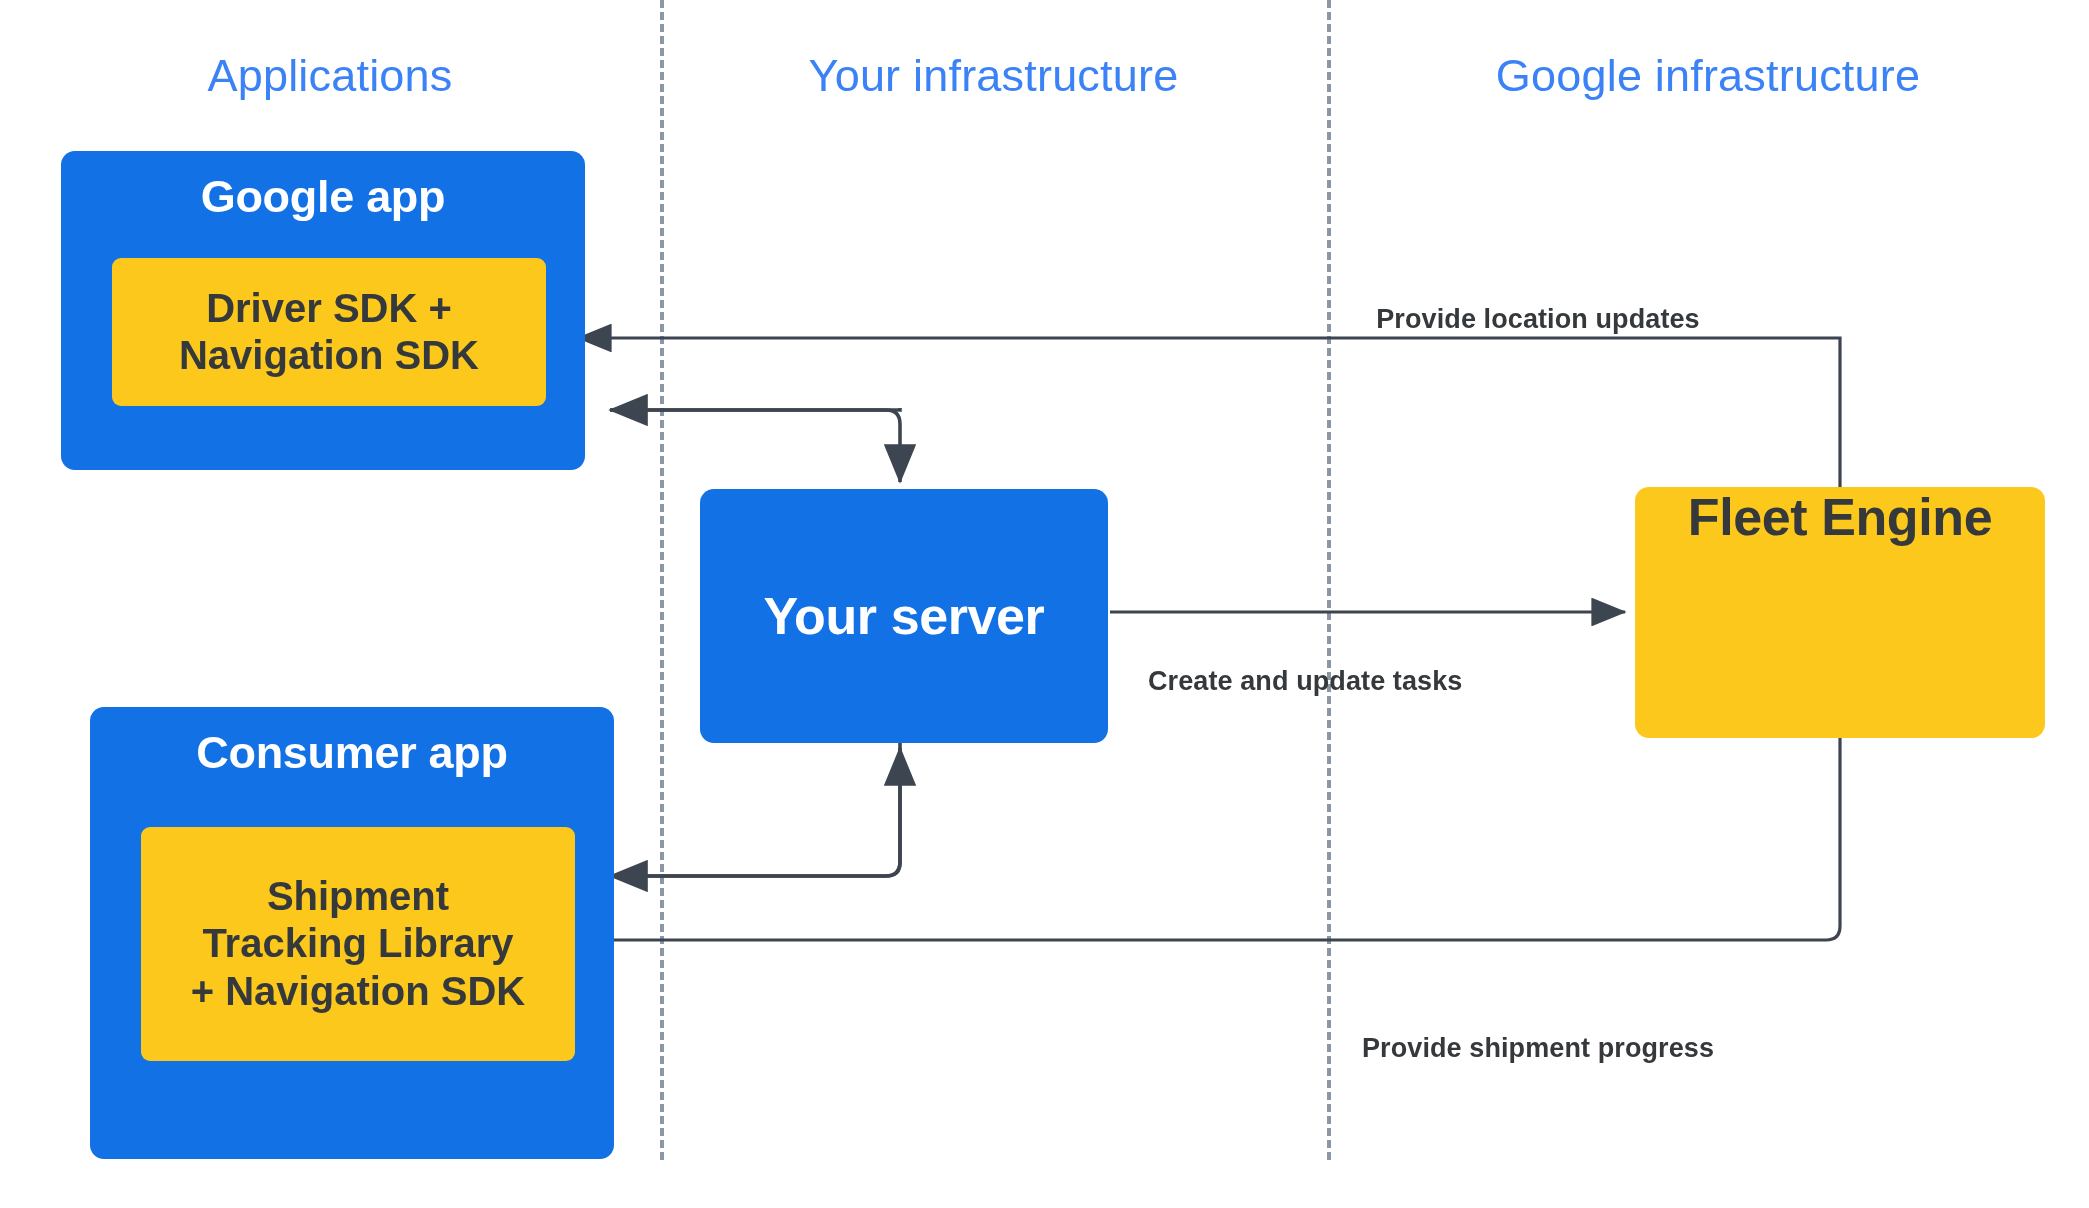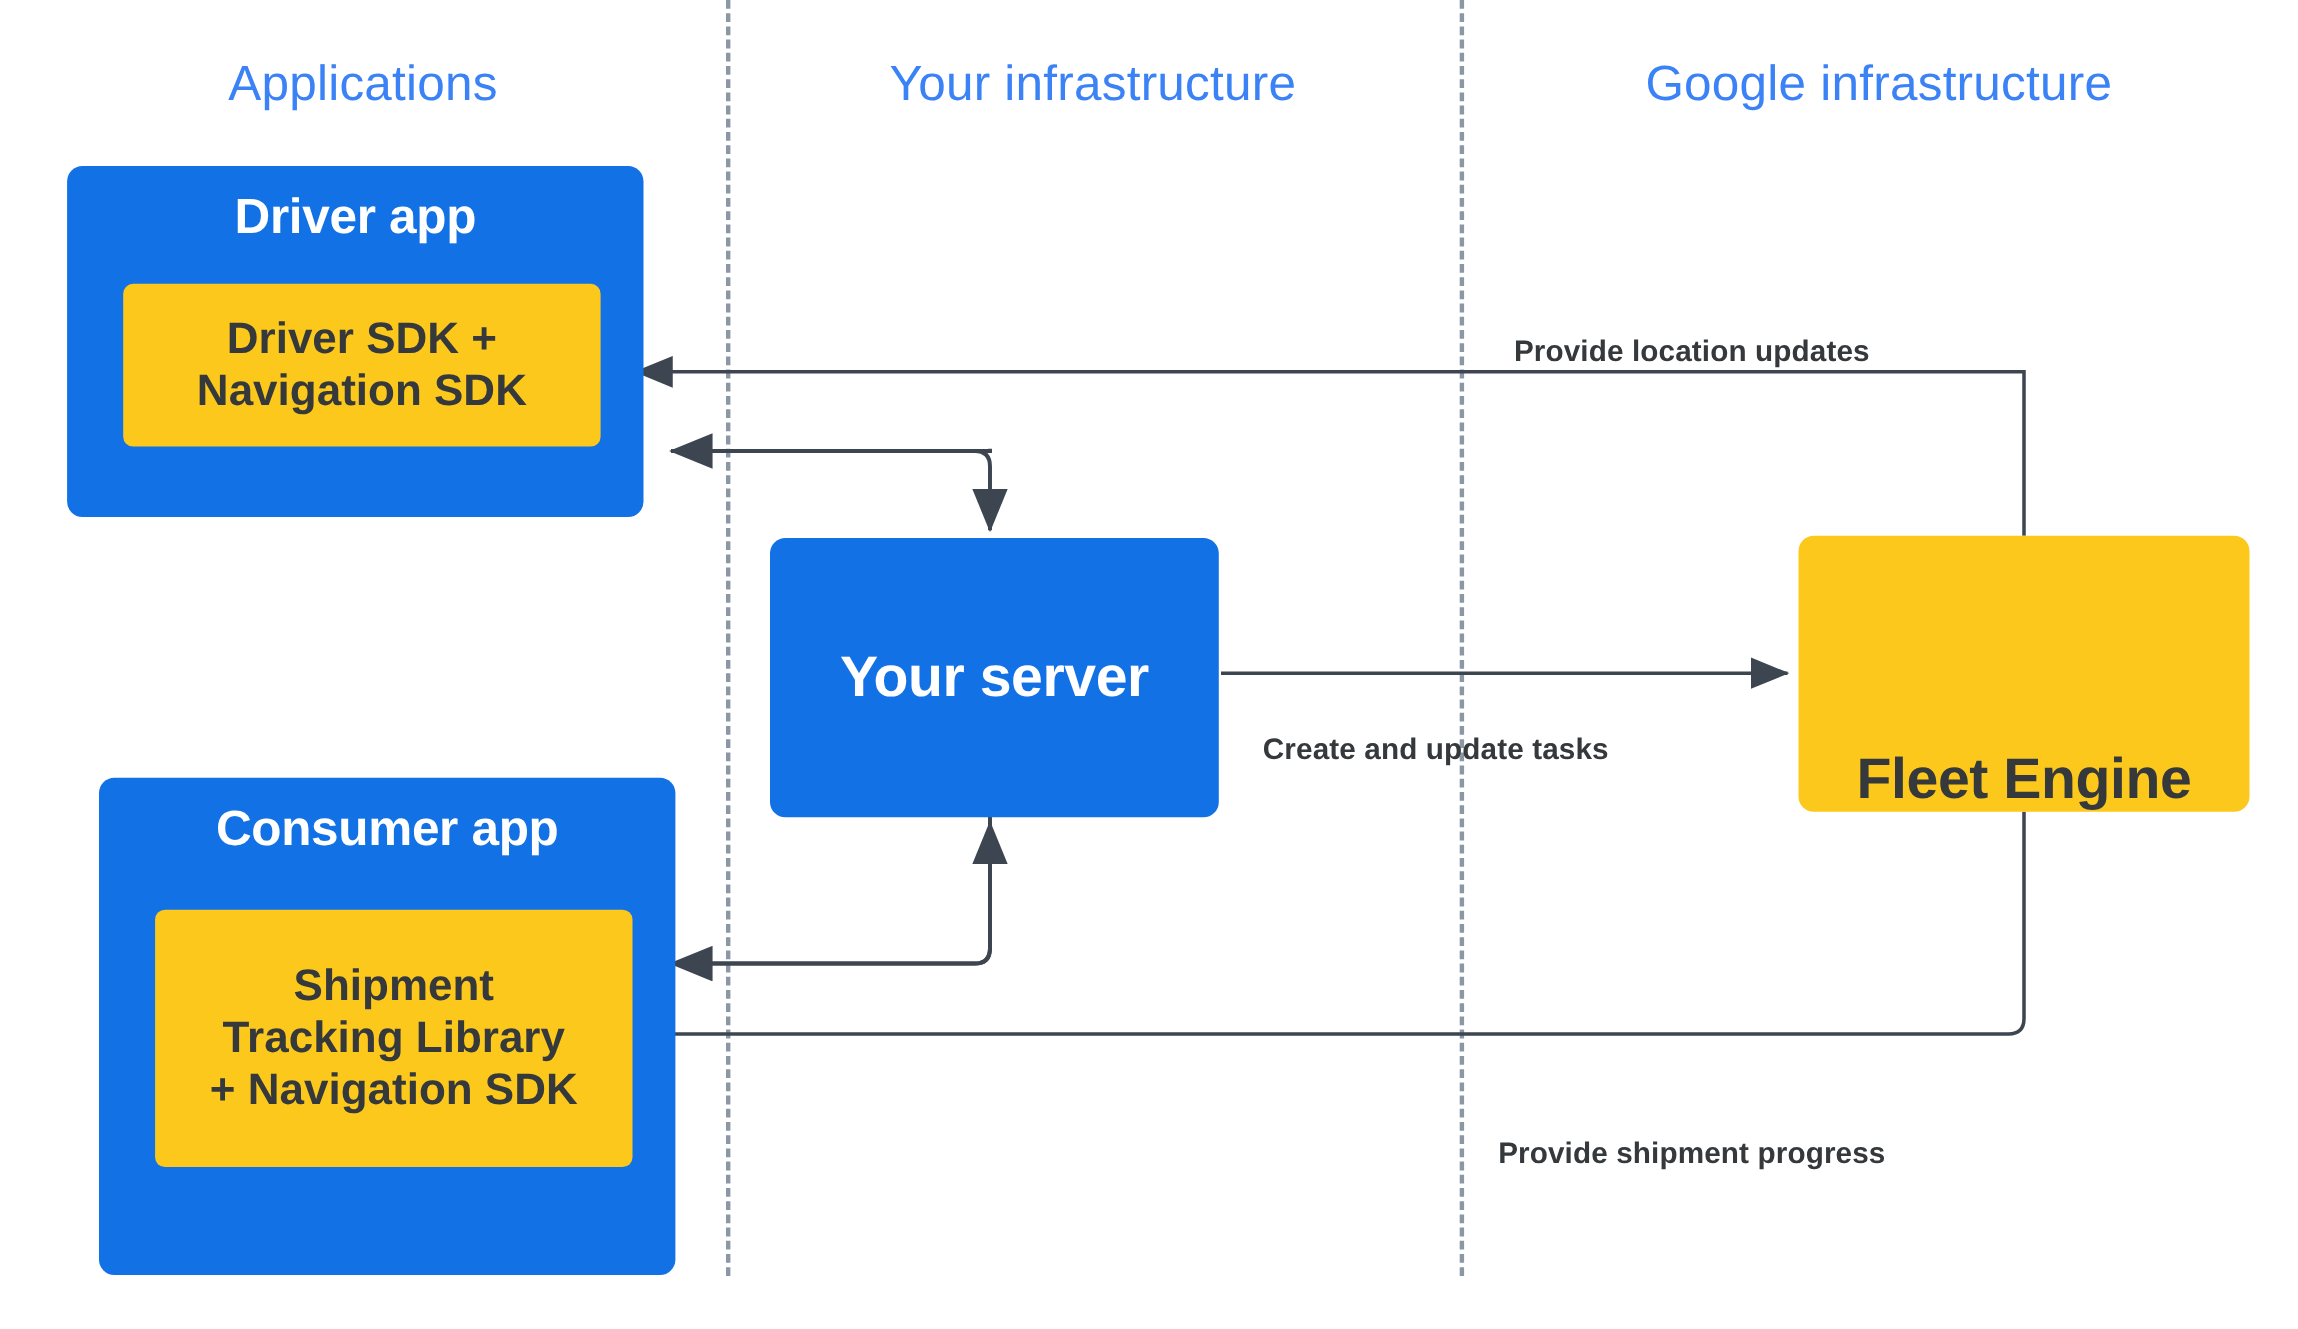--- a/index.html
+++ b/index.html
@@ -85,21 +85,21 @@
     font-weight: bold;
     font-size: 52px;
     letter-spacing: -0.4px;
     text-align: center;
   }
   .engine-box {
     position: absolute;
     background: #FCC81C;
     border-radius: 14px;
     display: flex;
-    align-items: flex-end;
+    align-items: flex-start;
     justify-content: center;
   }
   .engine-text {
     color: #35393c;
     font-weight: bold;
     font-size: 52px;
     letter-spacing: -0.4px;
     text-align: center;
   }
   
@@ -150,21 +150,21 @@
 
     <path d="M 1110,612 L 1625,612" fill="none" stroke="#3c4550" stroke-width="3.2" marker-end="url(#arrowhead)"></path>
 
     <path d="M 1840,738 L 1840,926 Q 1840,940 1826,940 L 578,940" fill="none" stroke="#3c4550" stroke-width="3.2" marker-end="url(#arrowhead)"></path>
 
     <path d="M 900,742 L 900,862 Q 900,876 886,876 L 610,876" fill="none" stroke="#3c4550" stroke-width="3.6" marker-end="url(#arrowhead)"></path>
     <path d="M 610,876 L 886,876 Q 900,876 900,862 L 900,748" fill="none" stroke="#3c4550" stroke-width="3.6" marker-end="url(#arrowhead)"></path>
   </svg>
 
   <div class="app-box" style="left:61px; top:151px; width:524px; height:319px;">
-    <div class="app-title" style="top:22px;">Driver app</div>
+    <div class="app-title" style="top:22px;">Google app</div>
     <div class="sdk-box" style="left:51px; top:107px; width:434px; height:148px;">
       <div class="sdk-text">
         <span>Driver SDK +</span><br>
         <span>Navigation SDK</span>
       </div>
     </div>
   </div>
 
   <div class="app-box" style="left:61px; top:707px; width:524px; height:452px;margin-left:29px;">
     <div class="app-title" style="top:22px;">Consumer app</div>

